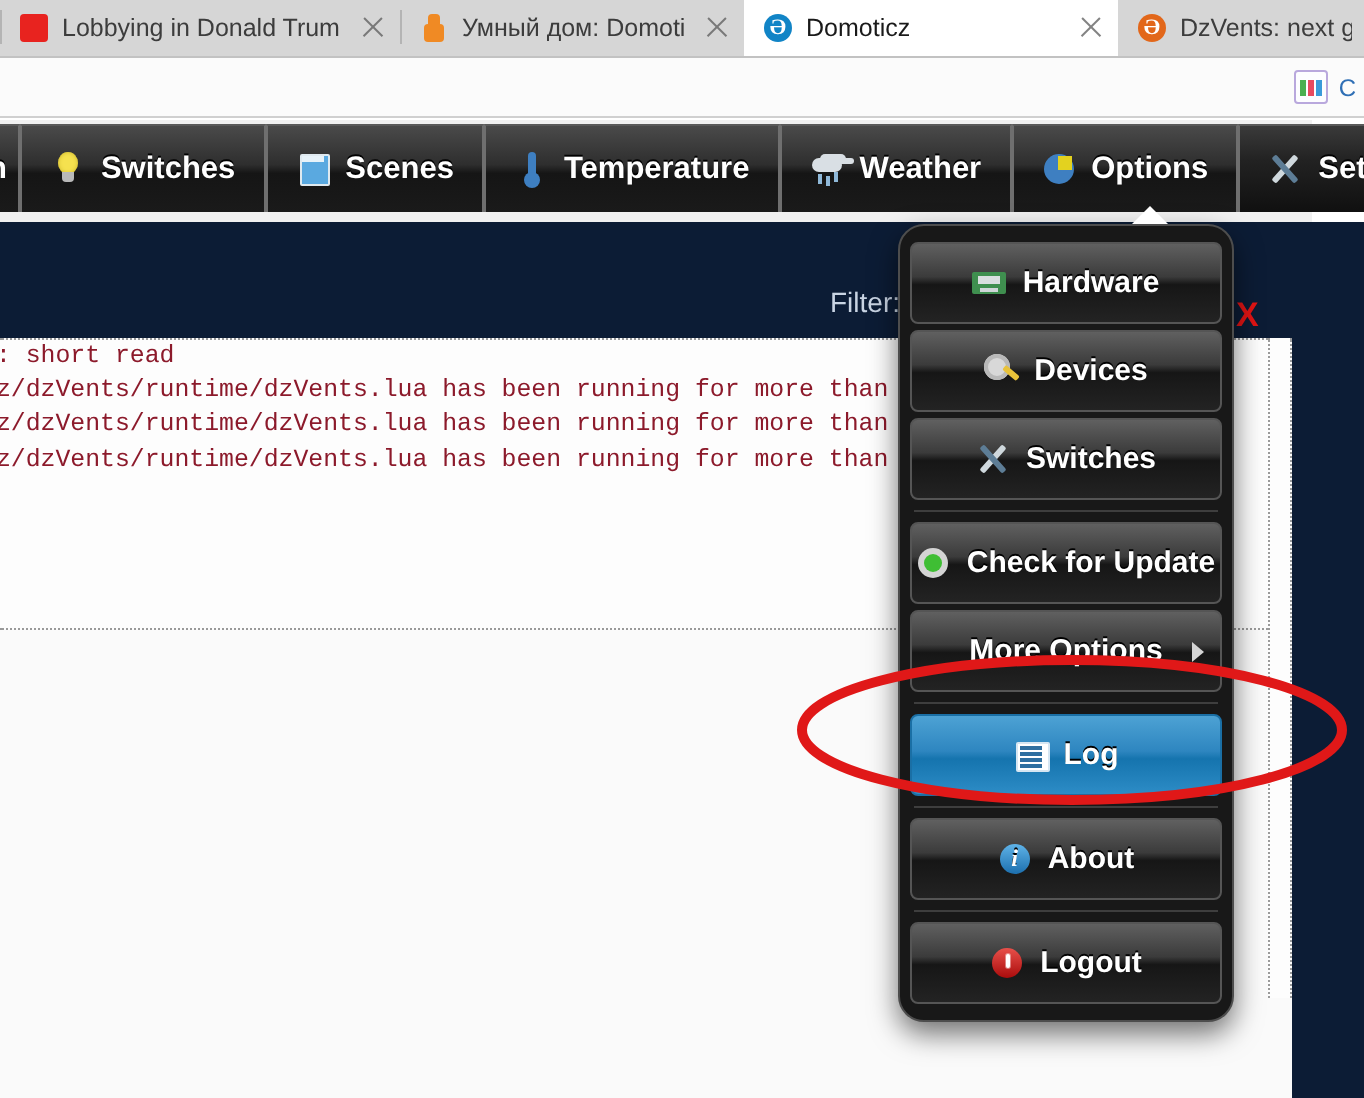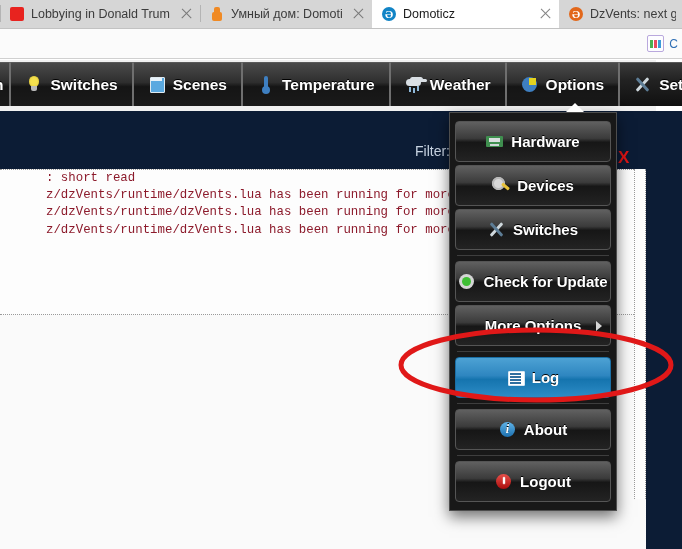--- a/index.html
+++ b/index.html
@@ -194,21 +194,20 @@
     color:#e11414; font-size:17px; font-weight:bold;
     font-family:"Liberation Sans", sans-serif;
     line-height:1;
   }
   .logbox{
     position:absolute; left:0; top:58px; width:634px; height:146px;
     background:#fdfdfd;
     border-top:1px dotted #9a9a9a;
     border-bottom:1px dotted #9a9a9a;
     overflow:hidden;
-    padding-left:48px;
   }
   .logline{
     font-family:"Liberation Mono", monospace;
     font-size:12.4px;
     color:#8c1a2b;
     line-height:17.2px;
     white-space:pre;
     margin-left:-2px;
   }
   .logscroll{
@@ -222,21 +221,21 @@
   .topstrip-right{
     position:absolute; left:634px; top:0; width:48px; height:58px;
     background:#0c1c35;
   }
 
   
   .dropdown{
     position:absolute; left:449px; top:112px; width:168px;
     background:#181818;
     border:1px solid #4d4d4d;
-    border-radius:0;
+    border-radius:13px;
     padding:5px;
     box-shadow:0 6px 14px rgba(0,0,0,.55);
     z-index:40;
   }
   .dd-arrow{
     position:absolute; left:566px; top:103px;
     width:0;height:0;
     border-left:9px solid transparent;border-right:9px solid transparent;
     border-bottom:9px solid #ffffff;
     z-index:41;

